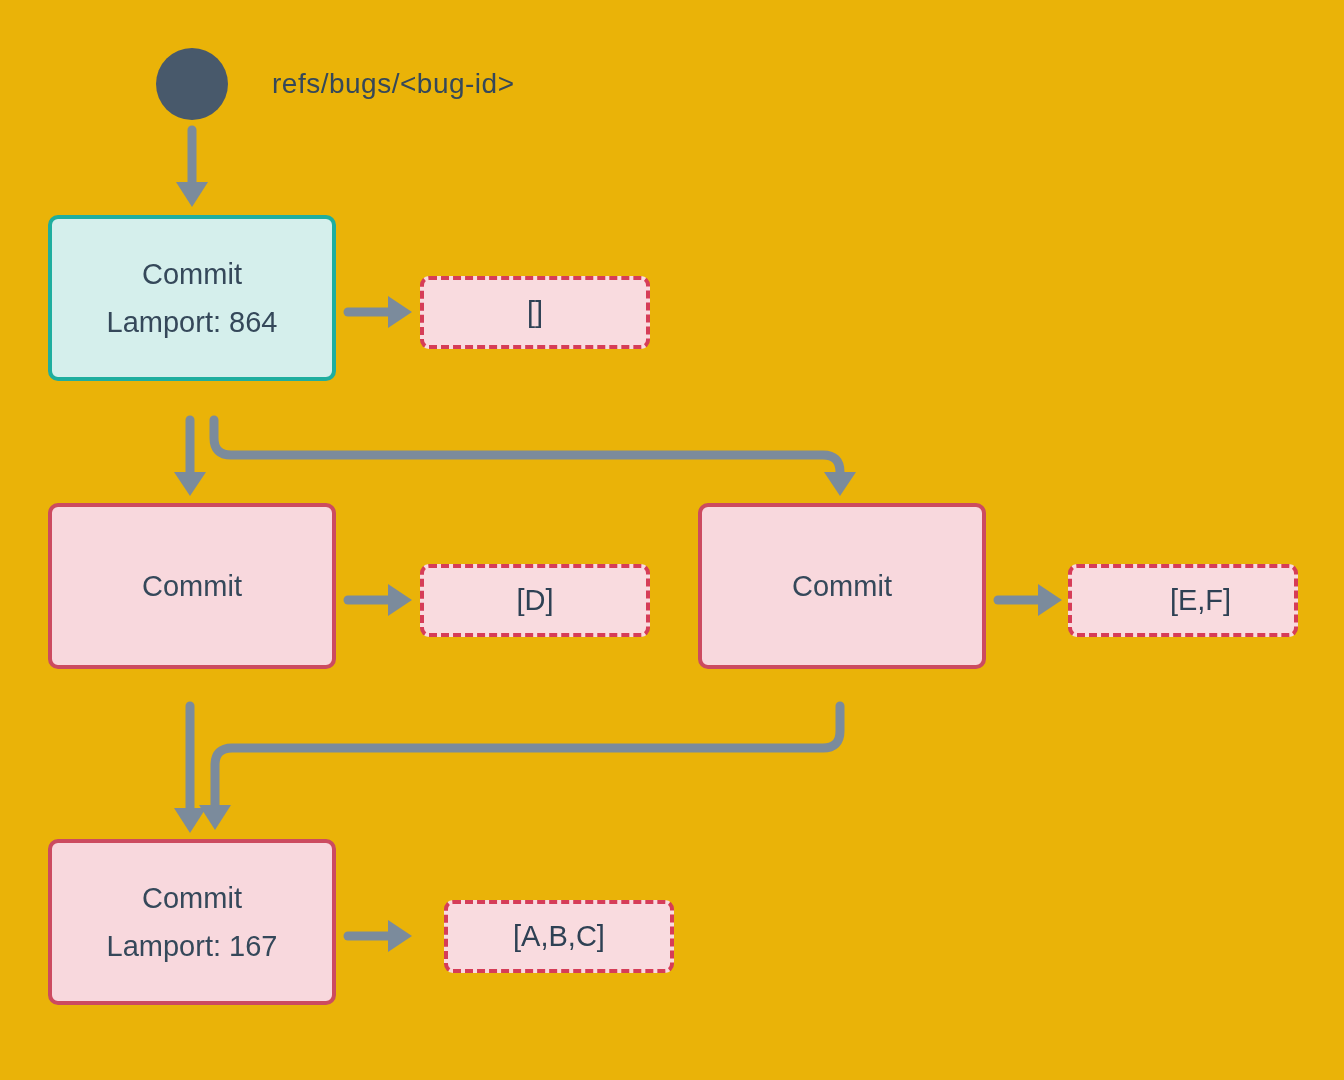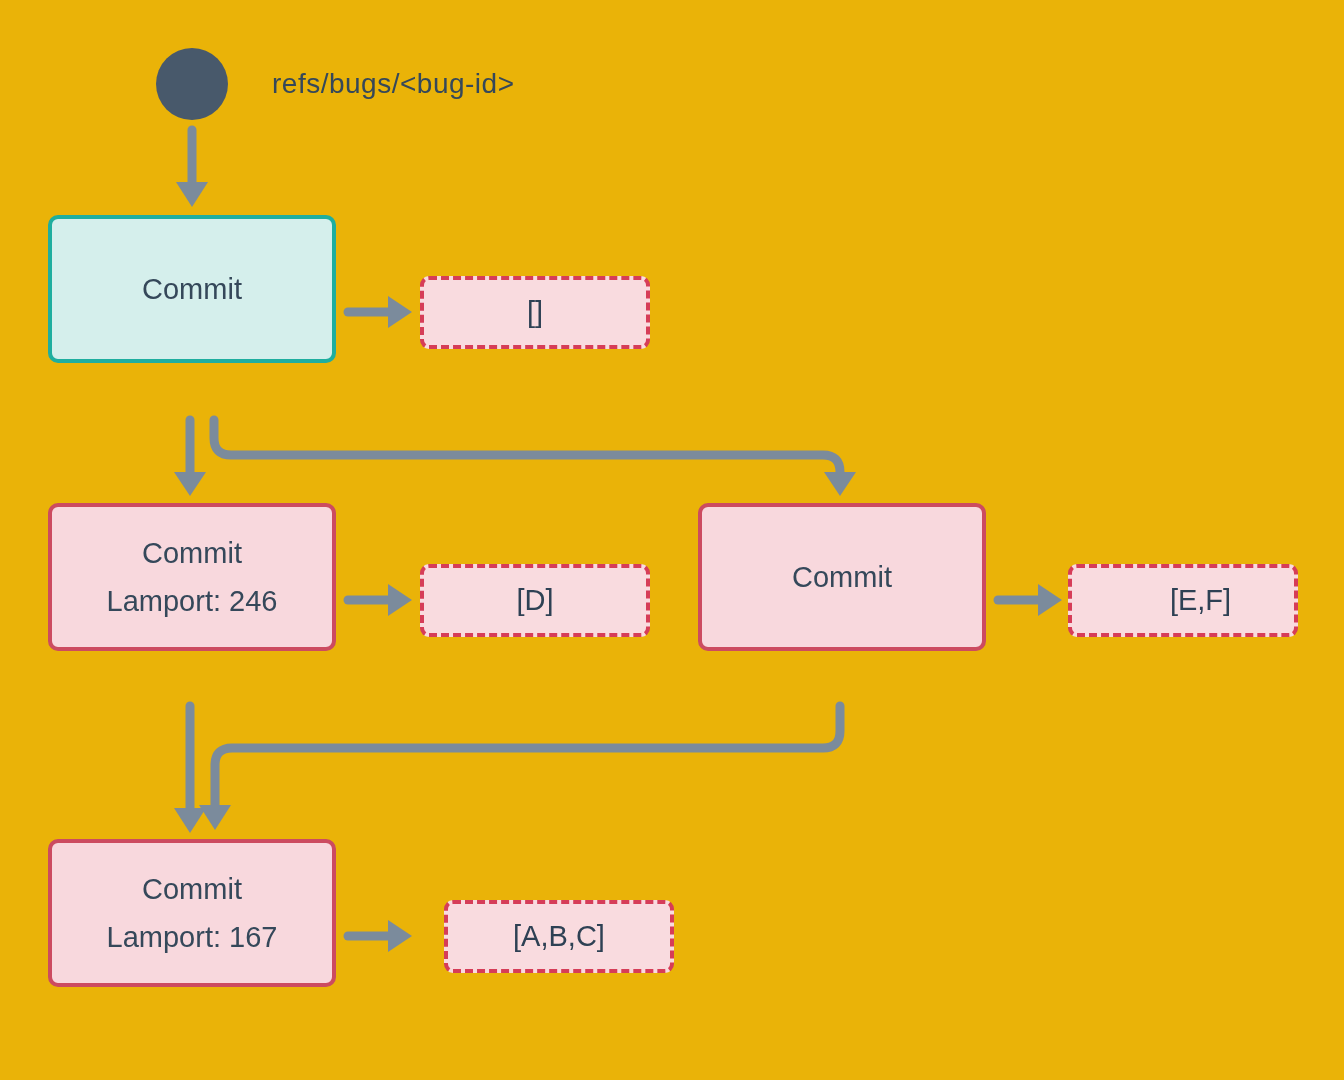--- a/index.html
+++ b/index.html
@@ -49,21 +49,21 @@
   .final-order {
     position: absolute;
     left: 272px; top: 126px;
     font-size: 29px;
     font-weight: 700;
     letter-spacing: 0.5px;
     color: #2e4154;
   }
   .commit-box {
     position: absolute;
-    width: 288px; height: 148px;
+    width: 288px; height: 166px;
     box-sizing: border-box;
     border-radius: 10px;
     display: flex;
     flex-direction: column;
     align-items: center;
     justify-content: center;
     font-size: 29px;
     line-height: 48px;
     text-align: center;
   }
@@ -150,28 +150,28 @@
       <polygon points="388,920 388,952 412,936"></polygon>
     </g>
   </svg>
 
   <div class="ref-circle"></div>
 
   <div class="ref-name">refs/bugs/&lt;bug-id&gt;</div>
 
   <div class="commit-box head" id="commit-0">
     <div>Commit</div>
+    <div>Lamport: 864</div>
   </div>
   <div class="payload-box" id="payload-0">
     <span>[]</span>
   </div>
 
   <div class="commit-box normal" id="commit-1">
     <div>Commit</div>
-    <div>Lamport: 246</div>
   </div>
   <div class="payload-box" id="payload-1">
     <span>[D]</span>
   </div>
 
   <div class="commit-box normal" id="commit-2">
     <div>Commit</div>
   </div>
   <div class="payload-box" id="payload-2">
     <span>[E,F]</span>

